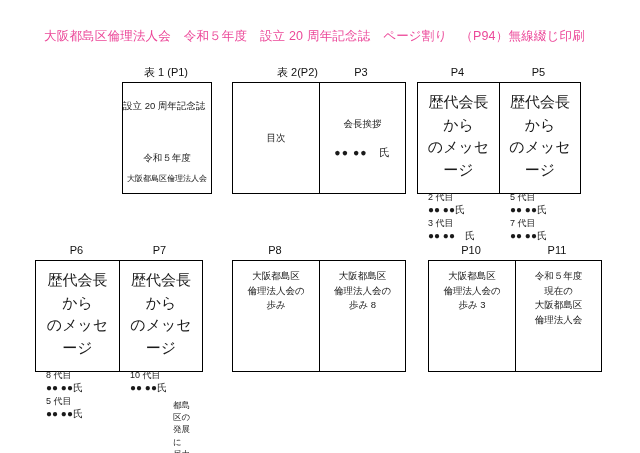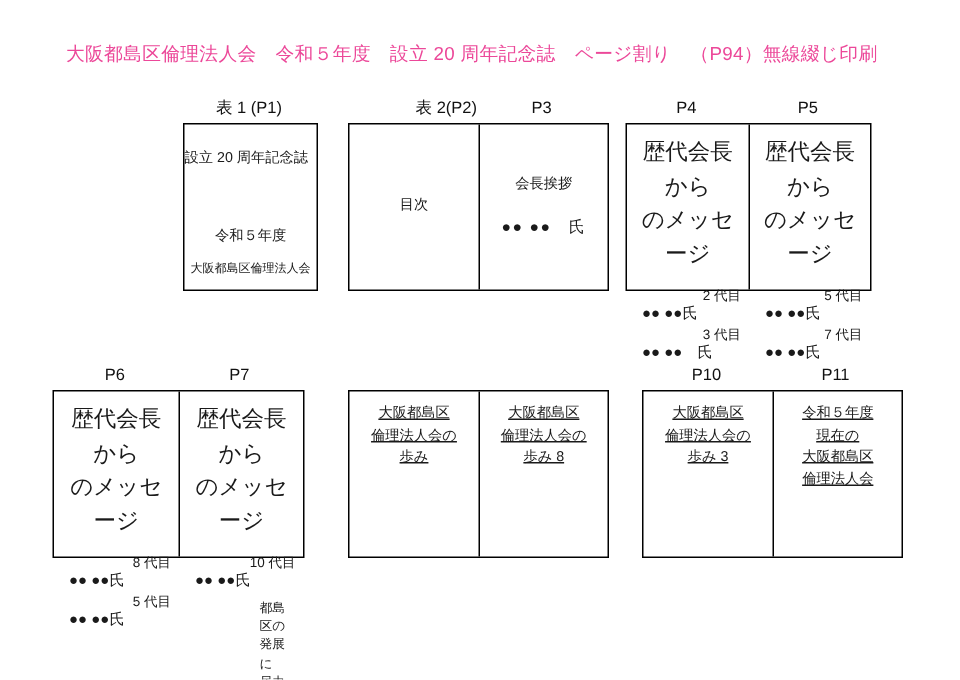--- a/index.html
+++ b/index.html
@@ -72,21 +72,20 @@
   
   .pg-center-block {
     position: absolute;
     left: 0; right: 0;
     top: 50%;
     transform: translateY(-50%);
     text-align: center;
   }
   .pg-top-block {
     text-align: center;
-    text-decoration: underline;
   }
   .pg-cover-top {
     position: absolute;
     left: 0; right: 0;
     top: 16px;
     text-align: left;
     font-size: 9.5px;
   }
   .pg-cover-mid {
     position: absolute;
@@ -110,21 +109,20 @@
     margin-bottom: 10px;
   }
   .entry-list {
     text-align: left;
     padding-left: 5px;
     font-size: 9px;
     line-height: 1.35;
   }
   .entry-gen {
     white-space: nowrap;
-    text-align: right;
   }
   .entry-name {
     white-space: nowrap;
     letter-spacing: 0.4px;
   }
   .dot-name {
     font-size: 10px;
     letter-spacing: 0px;
   }
   .note-line {
@@ -250,20 +248,21 @@
         <div class="note-line">
           <div>都島区の発展に</div>
           <div>尽力された会長</div>
         </div>
       </div>
     </div>
   </div>
 
   <div class="spread" style="left:232px;">
     <div class="spread-labels">
+      <div class="spread-label" style="width:86px;">P8</div>
     </div>
     <div class="spread-pages">
       <div class="page" style="width:86px;">
         <div class="pg-top-block">
           <div>大阪都島区</div>
           <div>倫理法人会の</div>
           <div>歩み</div>
         </div>
       </div>
       <div class="page" style="width:86px;">

